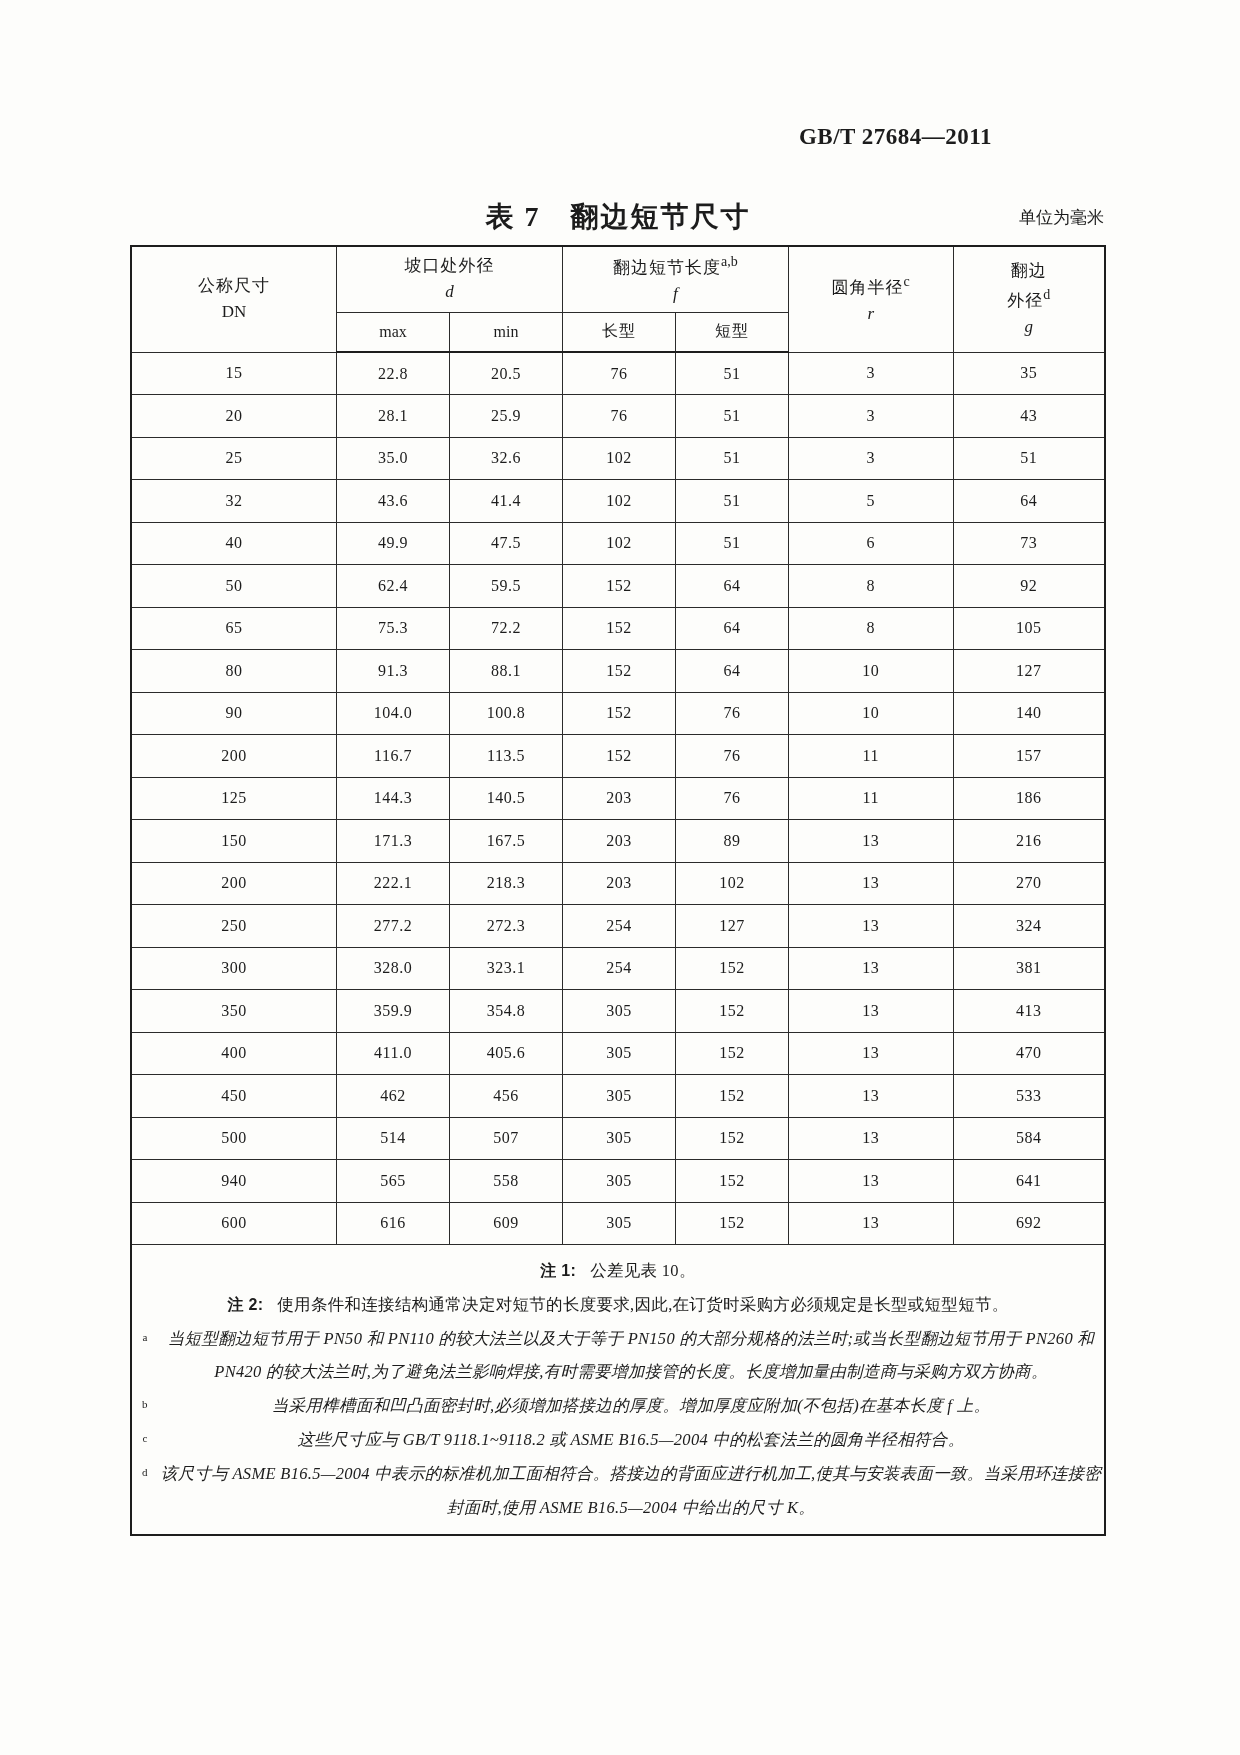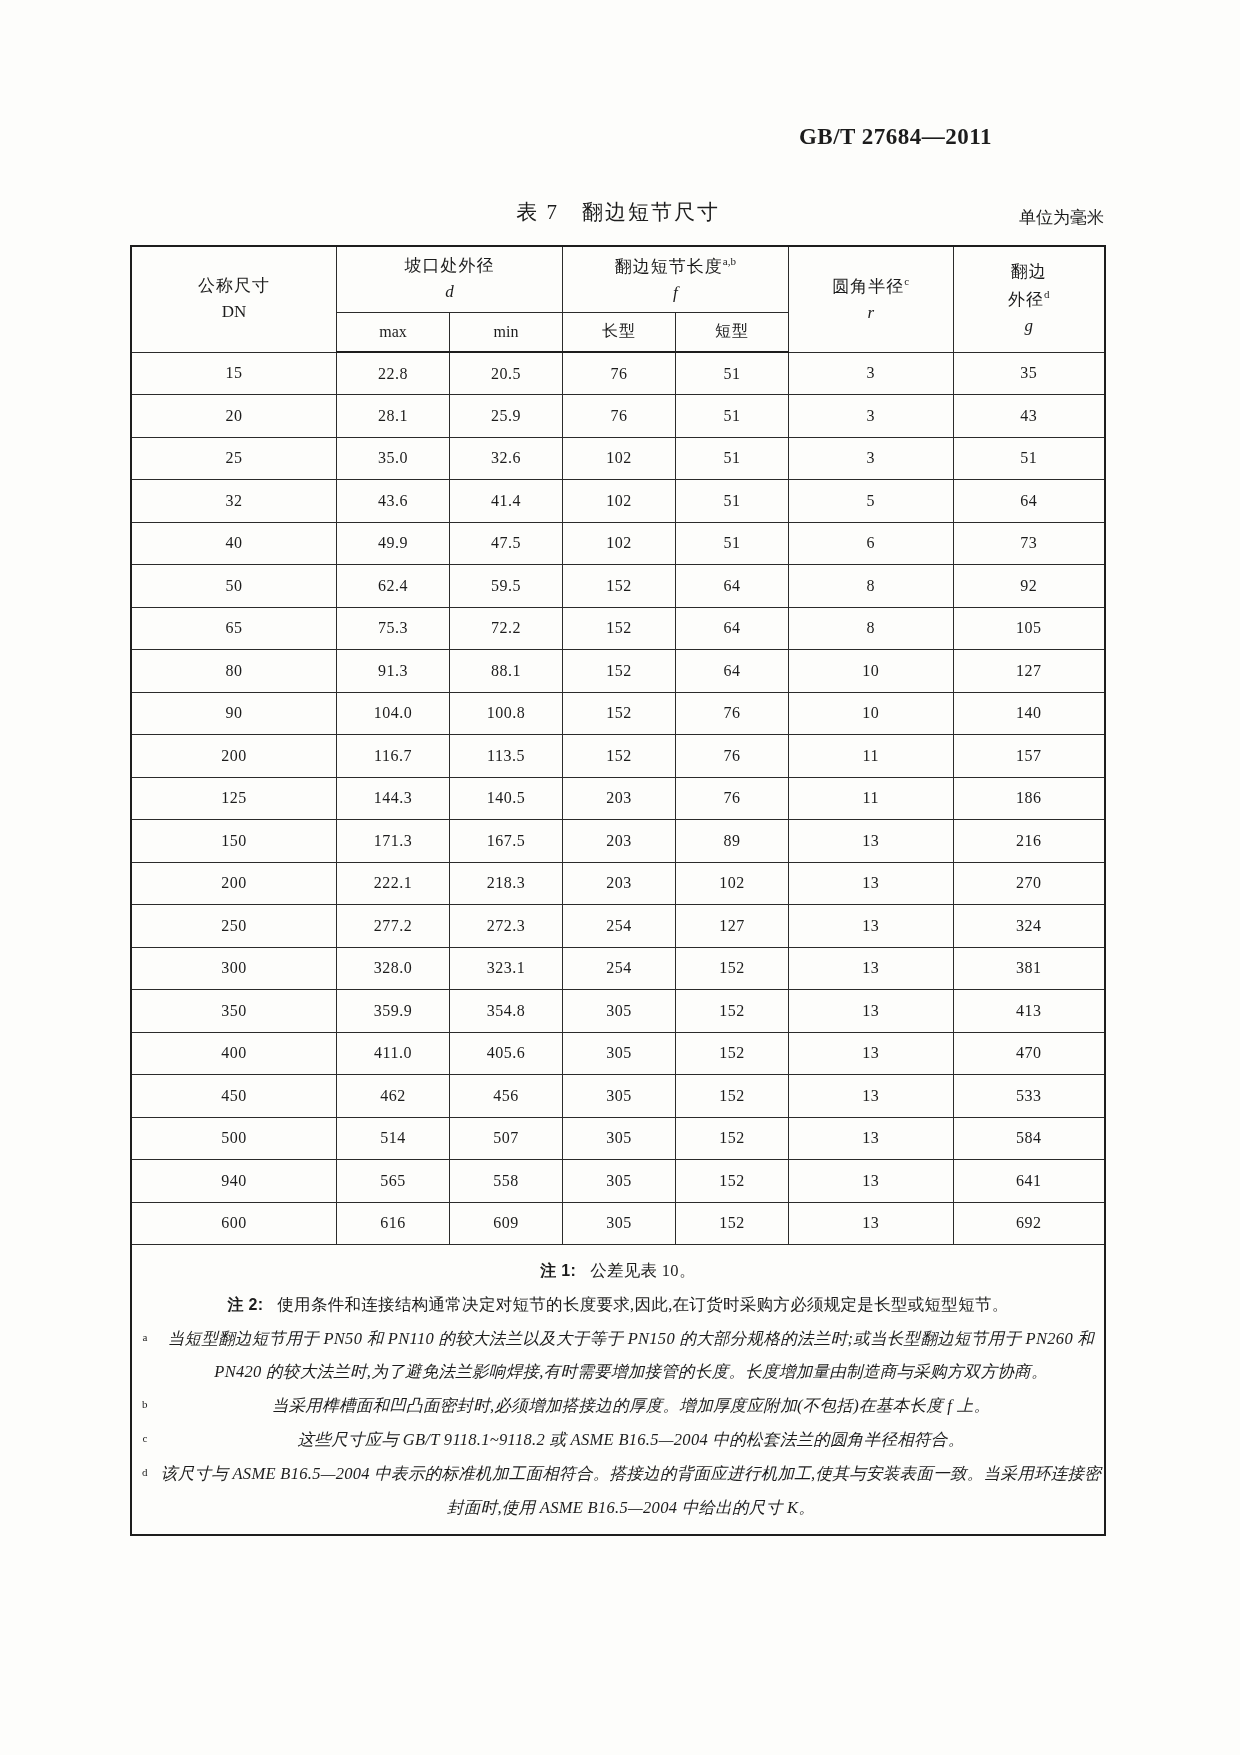--- a/index.html
+++ b/index.html
@@ -29,22 +29,22 @@
     position: absolute;
     top: 198px;
     left: 130px;
     width: 976px;
     height: 34px;
   }
   .table-title {
     position: absolute;
     left: 0; right: 0;
     text-align: center;
-    font-size: 21px;
-    font-weight: normal;
+    font-size: 28px;
+    font-weight: bold;
     letter-spacing: 2px;
   }
   .unit-label {
     position: absolute;
     right: 2px;
     top: 8px;
     font-size: 17px;
   }
   table.dim-table {
     position: absolute;
@@ -62,21 +62,21 @@
     font-size: 16px;
     padding: 0;
   }
   table.dim-table { border: 2.5px solid #1d1d1d; }
   thead tr.h1 th { height: 66px; font-size: 17px; margin-top: 40px; }
   thead tr.h2 th { height: 40px; border-bottom: 2.5px solid #1d1d1d; }
   tbody td { height: 42.5px; letter-spacing: 0.5px; }
   .sym { font-family: "Liberation Serif", serif; font-style: italic; font-size: 17px; }
   .hdr-zh { font-size: 17px; letter-spacing: 1px; }
   .hline { display: block; line-height: 1.55; }
-  sup.colsup { font-size: 11px; font-style: normal; vertical-align: super; letter-spacing: 0; }
+  sup.colsup { font-size: 14px; font-style: normal; vertical-align: super; letter-spacing: 0; }
   td.notes-cell {
     border-top: 2.5px solid #1d1d1d;
     text-align: left;
     vertical-align: top;
     padding: 14px 30px 18px 42px;
     height: 290px;
   }
   .note-line {
     font-size: 16.5px;
     line-height: 2.05;

